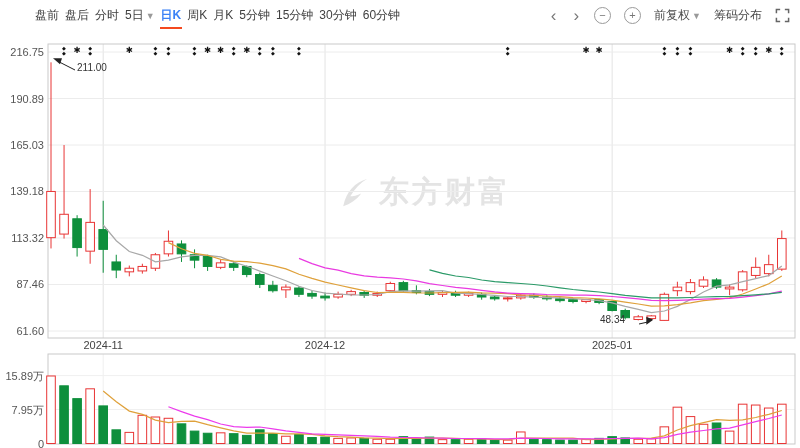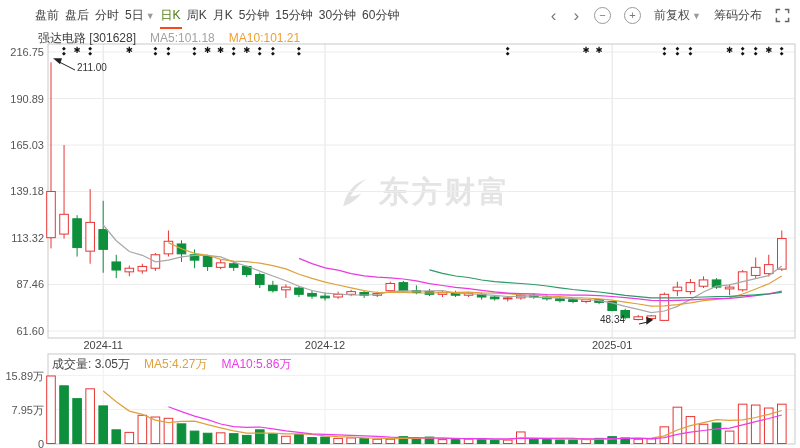--- a/index.html
+++ b/index.html
@@ -4,21 +4,21 @@
 <style>
   html,body{margin:0;padding:0;background:#fff;}
   body{font-family:"Liberation Sans","DejaVu Sans",sans-serif;}
   .page{position:relative;width:800px;height:448px;overflow:hidden;background:#fff;}
   #chart-svg{position:absolute;left:0;top:0;z-index:2;}
 
   
   .toolbar{position:absolute;top:0;left:0;width:800px;height:30px;display:flex;align-items:center;z-index:6;background:#fff;}
   .tabs{display:flex;gap:4px;padding-left:34px;font-size:12px;color:#404040;align-items:center;}
   .tab{cursor:pointer;white-space:nowrap;padding:5px 1px 3px 1px;border-bottom:2px solid transparent;}
-  .tab.active{color:#4d7c0f;border-bottom:2px solid #f4491f;font-weight:normal;}
+  .tab.active{color:#3b82f6;border-bottom:2px solid #f4491f;font-weight:bold;}
   .caret{color:#999;font-size:9px;margin-left:2px;}
   .controls{position:absolute;right:10px;top:0;height:30px;display:flex;align-items:center;gap:13px;font-size:12px;color:#555;}
   .chev{font-size:17px;color:#777;line-height:1;cursor:pointer;padding:0 2px;}
   .circle-btn{width:15px;height:15px;border:1px solid #9a9a9a;border-radius:50%;display:flex;align-items:center;justify-content:center;font-size:11px;line-height:1;color:#777;cursor:pointer;}
   .ctl-text{cursor:pointer;white-space:nowrap;color:#4a4a4a;}
 
   
   .legend{position:absolute;left:38px;top:30px;font-size:12px;display:flex;gap:14px;z-index:5;align-items:baseline;}
   .legend .name{color:#3c3c3c;}
   .legend .ma5{color:#a2a2a2;}
@@ -339,31 +339,21 @@
       <span class="ctl-text"><span>前复权</span><span class="caret">▼</span></span>
       <span class="ctl-text">筹码分布</span>
       <span style="display:flex;align-items:center;cursor:pointer;">
         <svg width="15" height="15" viewBox="0 0 16 16">
             <path d="M1.5,5.5 V1.5 H5.5 M10.5,1.5 H14.5 V5.5 M14.5,10.5 V14.5 H10.5 M5.5,14.5 H1.5 V10.5" fill="none" stroke="#666" stroke-width="1.6"></path>
           </svg>
       </span>
     </div>
   </div>
 
-  <div class="legend">
-    <span class="name"><span>强达电路</span> <span>[301628]</span></span>
-    <span class="ma5">MA5:101.18</span>
-    <span class="ma10">MA10:101.21</span>
-  </div>
-
-  <div class="vol-legend">
-    <span class="vol">成交量: 3.05万</span>
-    <span class="ma5">MA5:4.27万</span>
-    <span class="ma10">MA10:5.86万</span>
-  </div>
+
 
   <span class="anno" id="anno-high">211.00</span>
   <span class="anno" id="anno-low">48.34</span>
 
   <div class="watermark">
     <svg width="34" height="34" viewBox="0 0 36 36">
       <path d="M31,3 C18,7 9,16 5.5,32 C13,29.5 20,25 24.5,18.5 C20.5,20.5 16,21.5 13,21.5 C18,13 24,7 31,3 Z" fill="#e2e2e2"></path>
     </svg>
     <span class="wm-text">东方财富</span>
   </div>

